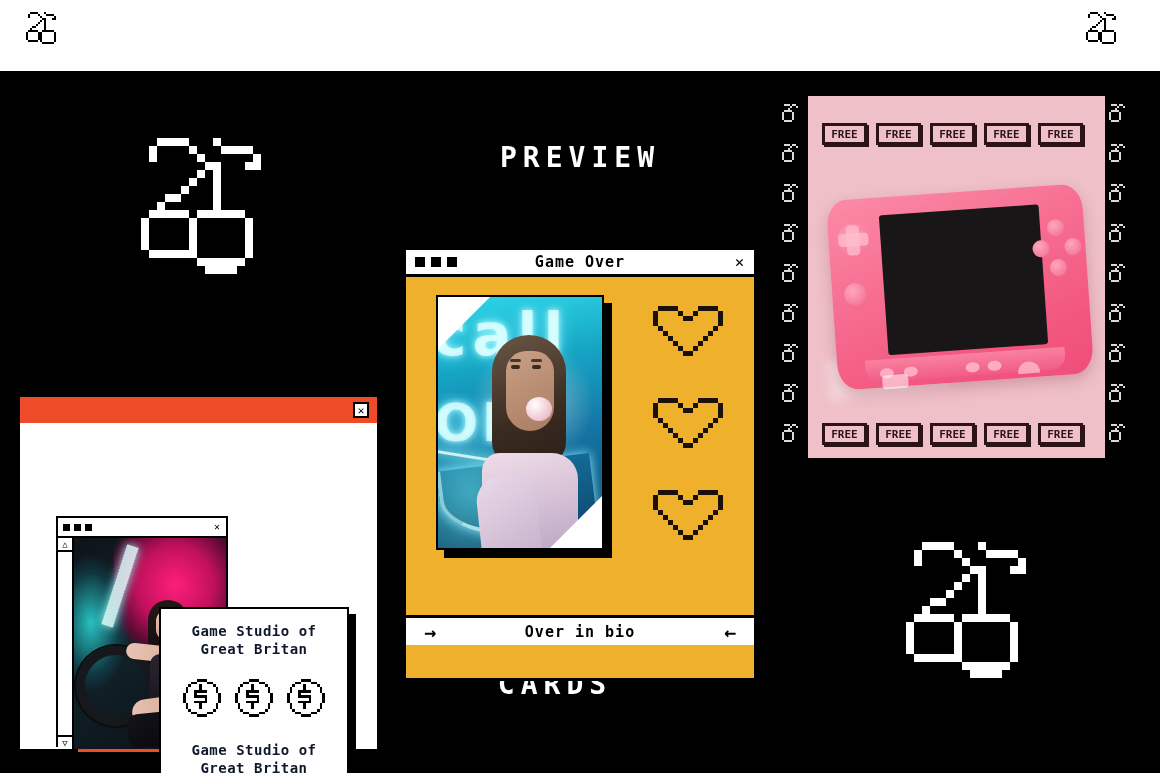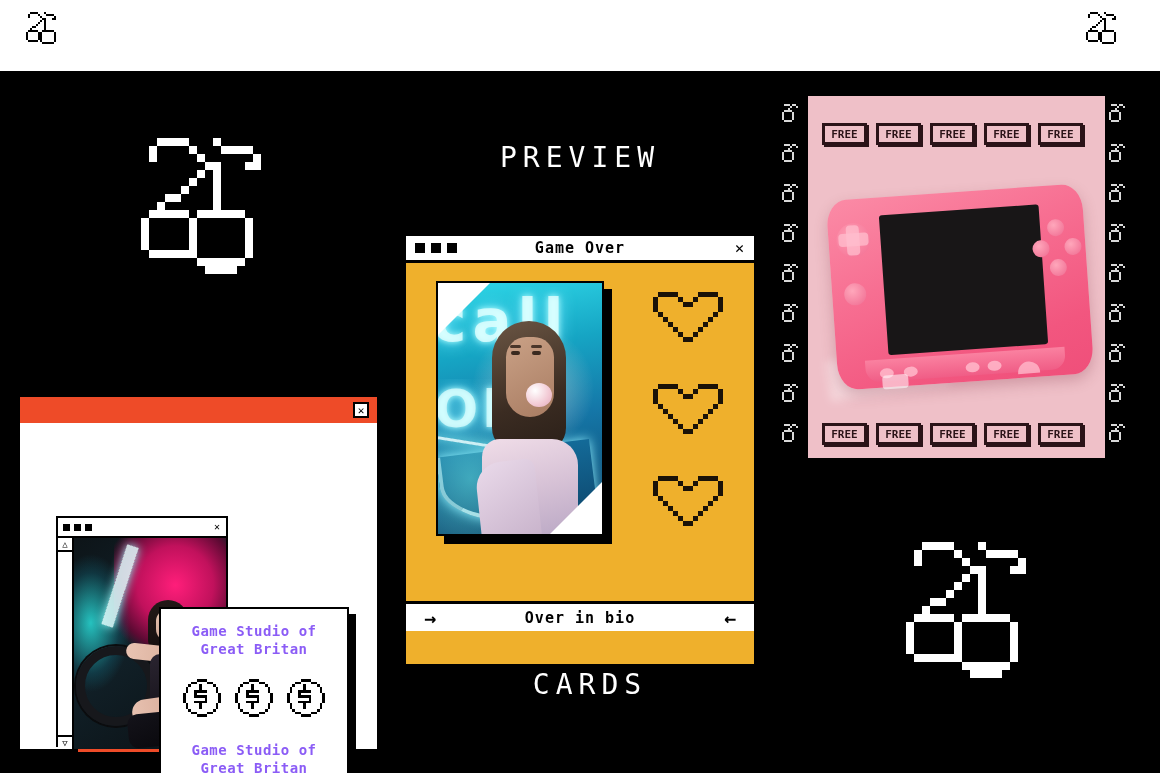--- a/index.html
+++ b/index.html
@@ -39,32 +39,32 @@
 
   
   .big-cherry{position:absolute;}
   .big-cherry.tl{left:133px;top:62px;}
   .big-cherry.br{left:898px;top:466px;}
 
   
   .label{
     position:absolute;
     color:#fff;
-    font-weight:normal;
+    font-weight:bold;
     font-family:"DejaVu Sans Mono","Liberation Mono",monospace;
     letter-spacing:6px;
     font-size:28px;
     text-align:center;
   }
   .label.preview{left:430px;top:65px;width:300px;}
-  .label.cards{left:440px;top:592px;width:300px;}
+  .label.cards{left:405px;top:592px;width:300px;}
 
   
   .win-go{
-    position:absolute;left:403px;top:157px;width:354px;height:434px;
+    position:absolute;left:403px;top:171px;width:354px;height:434px;
     background:#EFB02C;
     border:3px solid #000;
     box-sizing:border-box;
   }
   .go-titlebar{
     position:relative;height:27px;background:#fff;
     border-bottom:3px solid #000;
     display:flex;align-items:center;
     box-sizing:border-box;
   }
@@ -386,21 +386,21 @@
   .card-shadow{
     position:absolute;left:166px;top:538px;width:190px;height:186px;background:#000;
   }
   .card-white{
     position:absolute;left:159px;top:531px;width:190px;height:186px;
     background:#fff;border:2px solid #000;box-sizing:border-box;
     display:flex;flex-direction:column;align-items:center;justify-content:space-between;
     padding:14px 0 14px 0;
   }
   .card-text{
-    font-size:14px;font-weight:bold;color:#8b5cf6;text-align:center;line-height:1.25;
+    font-size:14px;font-weight:bold;color:#0f172a;text-align:center;line-height:1.25;
     letter-spacing:0.5px;
     font-family:"DejaVu Sans Mono","Liberation Mono",monospace;
   }
   .coins{display:flex;gap:14px;}
 </style>
 </head>
 <body>
 
 <div class="stage">
 

